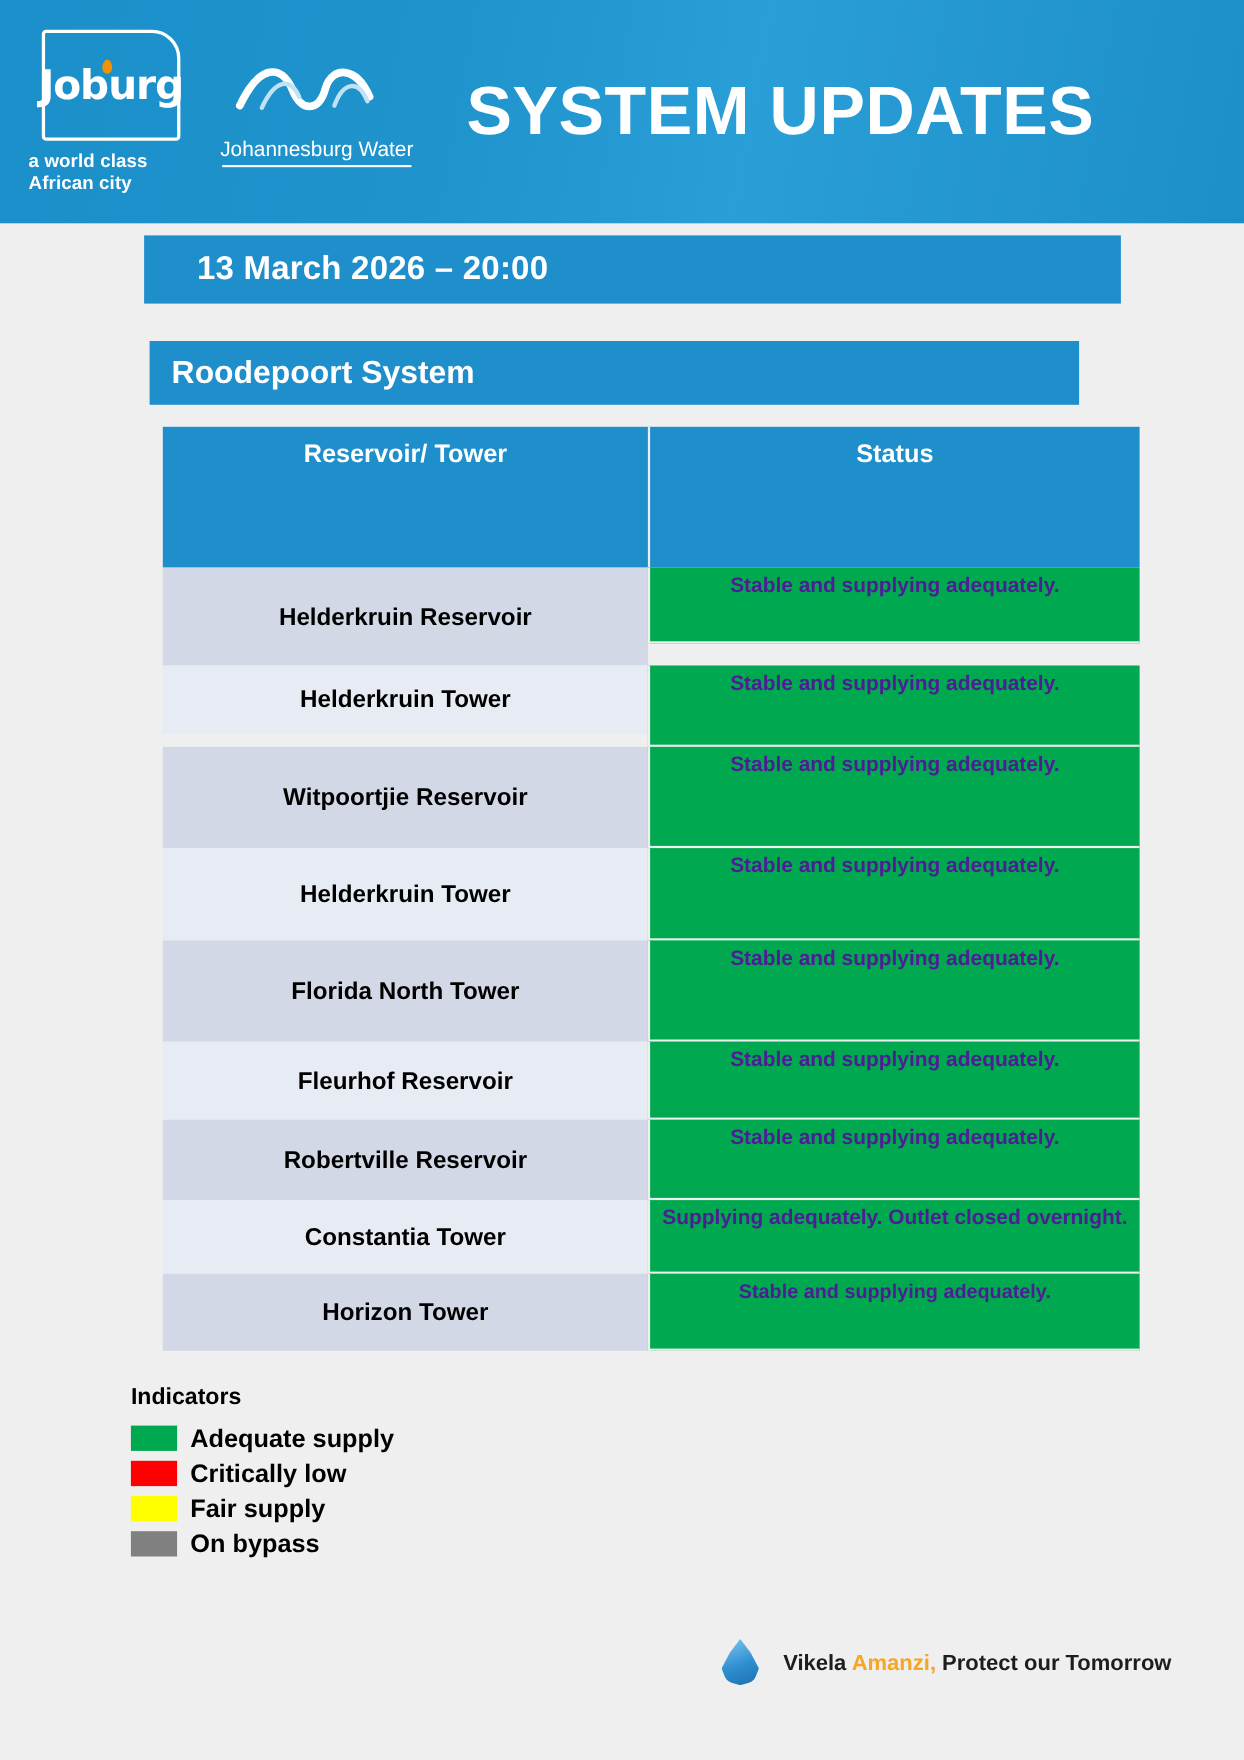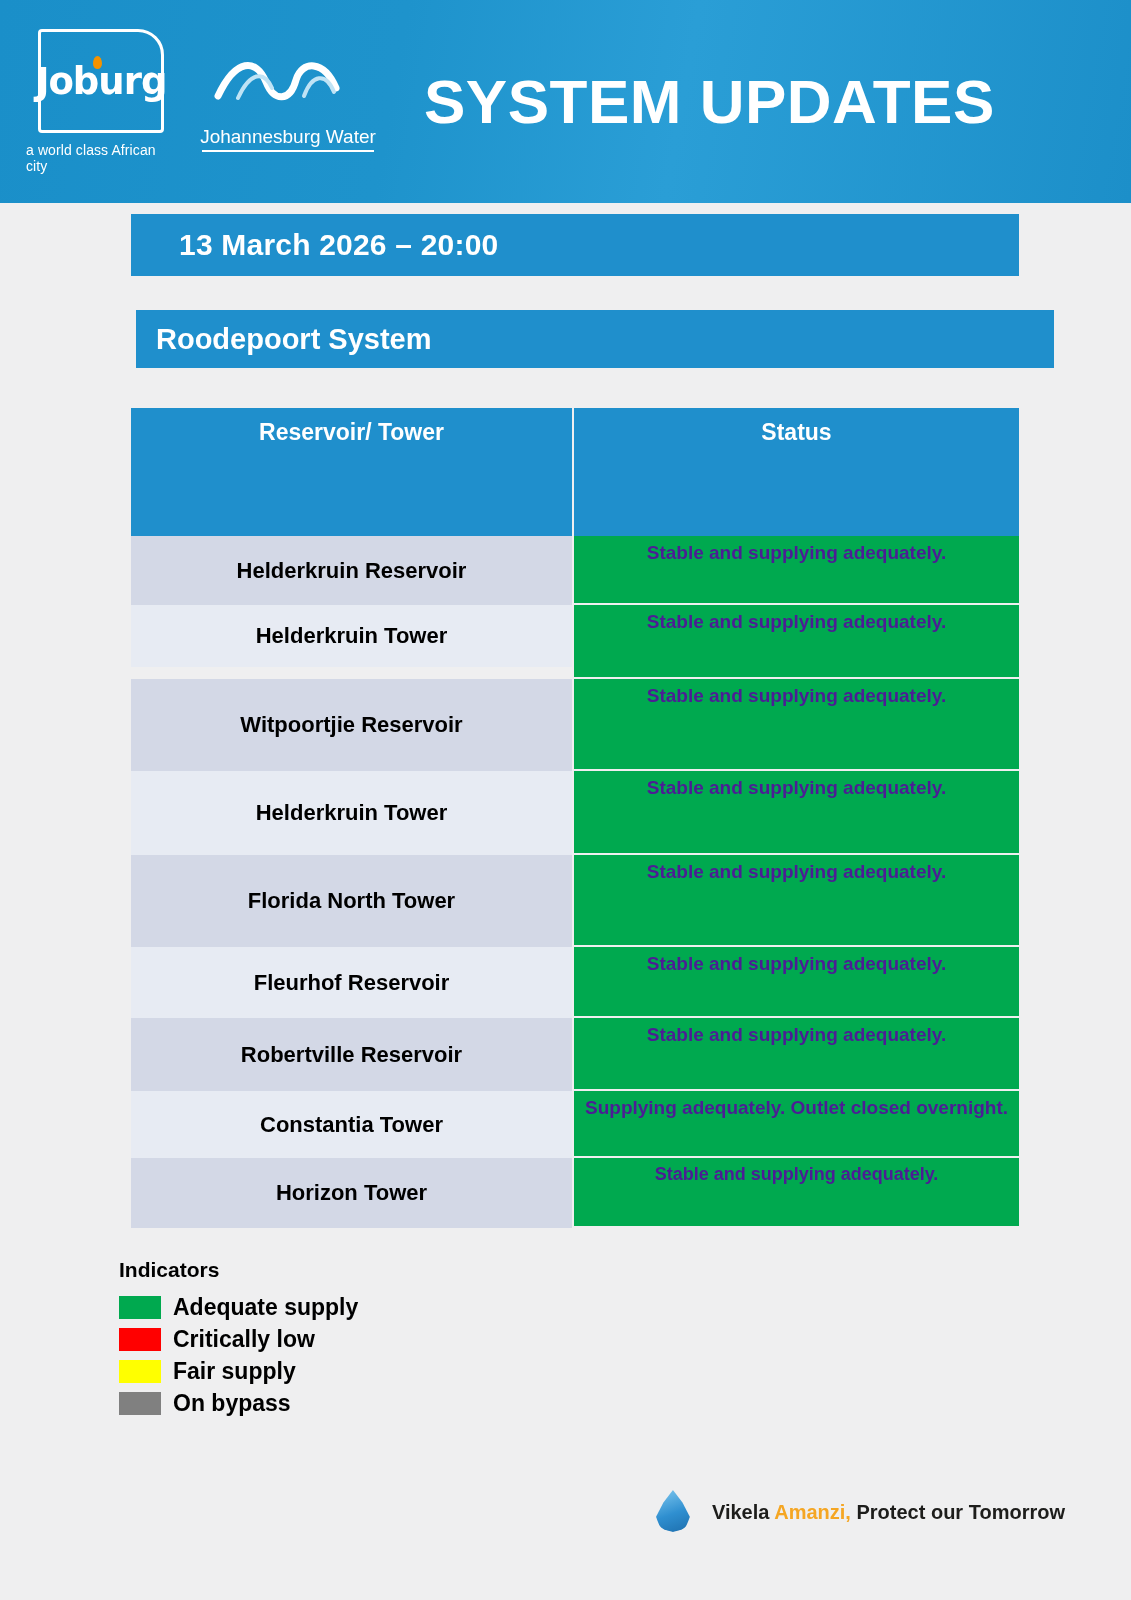--- a/index.html
+++ b/index.html
@@ -55,22 +55,22 @@
     width: 9px;
     height: 13px;
     background: #f39200;
     border-radius: 50% 50% 50% 50% / 60% 60% 40% 40%;
     top: 24px;
     left: 52px;
   }
   .joburg-tag {
     margin-top: 9px;
     color: #ffffff;
-    font-size: 14px;
-    font-weight: normal;
+    font-size: 17px;
+    font-weight: bold;
     letter-spacing: 0.1px;
   }
   .logo-jw {
     margin-left: 22px;
     width: 180px;
     height: 120px;
     display: flex;
     flex-direction: column;
     align-items: center;
     justify-content: center;
@@ -114,40 +114,39 @@
     color: #ffffff;
     font-size: 30px;
     font-weight: bold;
     margin-left: 48px;
     letter-spacing: 0.2px;
   }
   .system-bar {
     position: absolute;
     left: 136px;
     top: 310px;
-    width: 918px;
+    width: 845px;
     height: 58px;
     background: #1f8fcc;
     display: flex;
     align-items: center;
   }
   .system-bar span {
     color: #ffffff;
     font-size: 29px;
     font-weight: bold;
     margin-left: 20px;
   }
 
   
   .table {
     position: absolute;
-    left: 131px;
+    left: 148px;
     top: 388px;
     width: 888px;
-    margin-top: 20px;
   }
   .t-head {
     display: flex;
     background: #1f8fcc;
     height: 128px;
   }
   .t-head .c1, .t-head .c2 {
     display: flex;
     align-items: flex-start;
     justify-content: center;
@@ -278,21 +277,21 @@
   <span>Roodepoort System</span>
 </div>
 
 <div class="table">
   <div class="t-head">
     <div class="c1">Reservoir/ Tower</div>
     <div class="c2">Status</div>
   </div>
 
   <div class="t-row">
-    <div class="c1 shade-a" style="height:69px">Helderkruin Reservoir</div>
+    <div class="c1 shade-a" style="height:89px">Helderkruin Reservoir</div>
     <div class="c2 st-green" style="height:69px">Stable and supplying adequately.</div>
   </div>
   <div class="t-row">
     <div class="c1 shade-b" style="height:62px">Helderkruin Tower</div>
     <div class="c2 st-green" style="height:74px">Stable and supplying adequately.</div>
   </div>
   <div class="t-row">
     <div class="c1 shade-a" style="height:92px">Witpoortjie Reservoir</div>
     <div class="c2 st-green" style="height:92px">Stable and supplying adequately.</div>
   </div>

